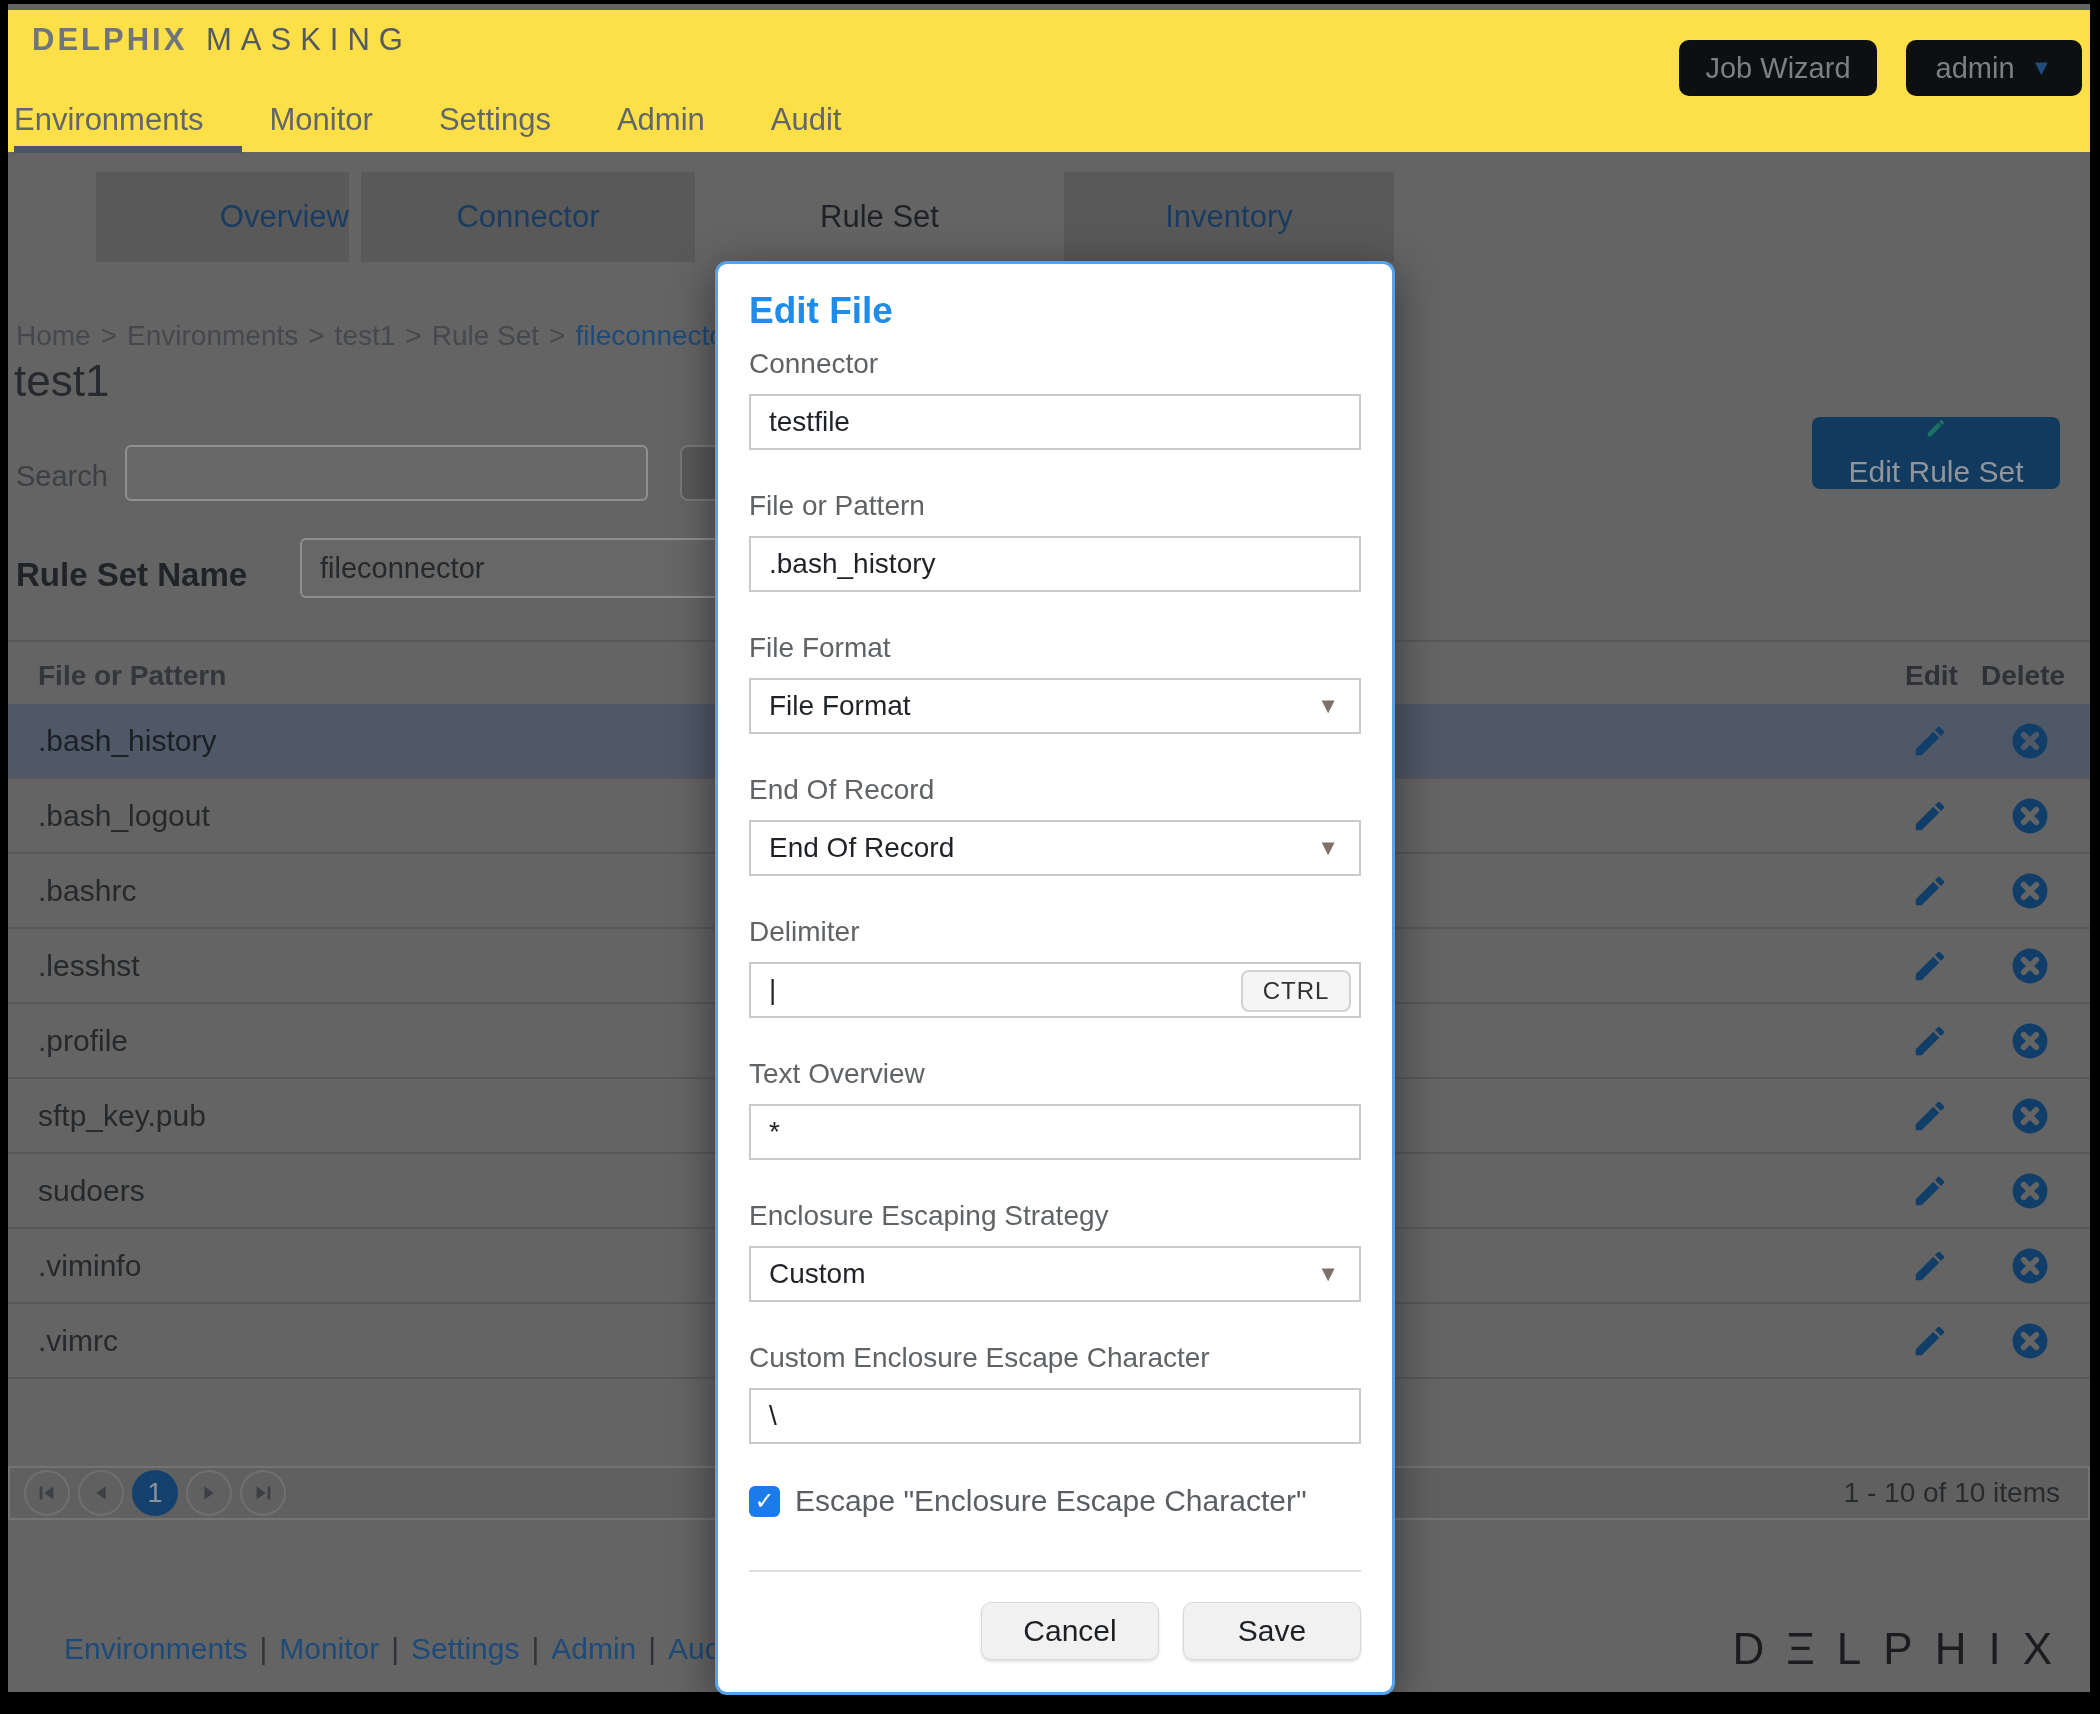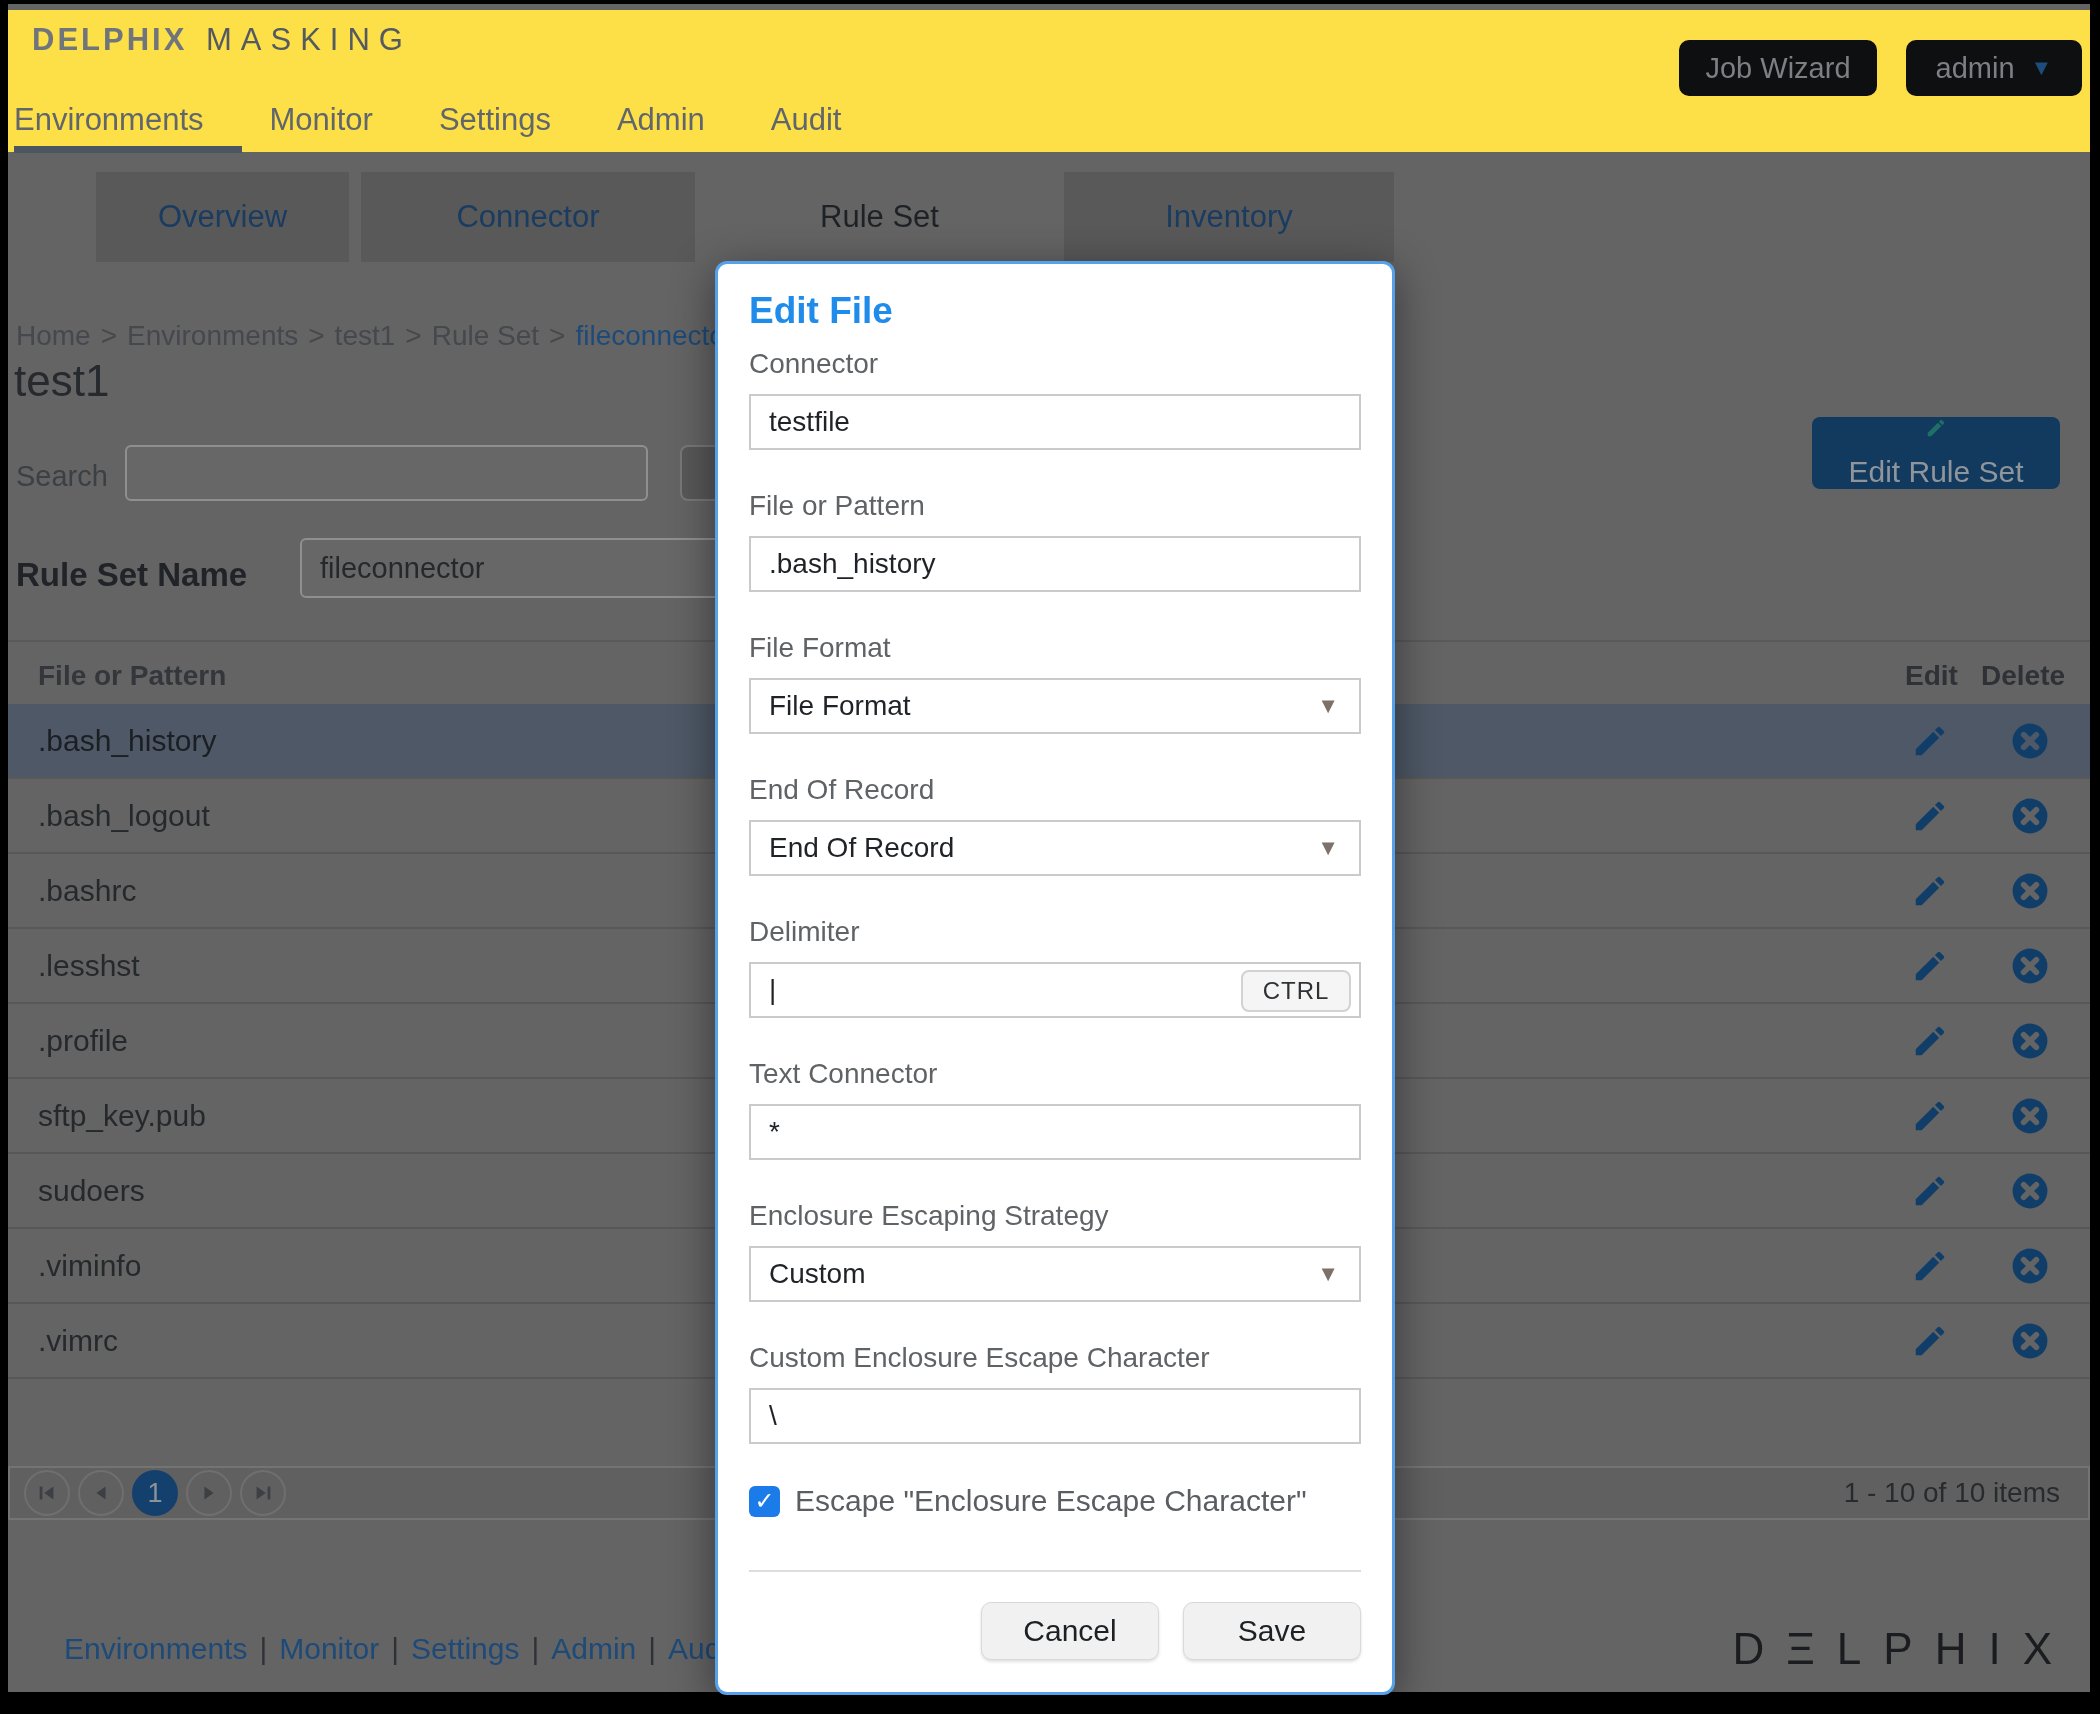--- a/index.html
+++ b/index.html
@@ -19,21 +19,21 @@
   .adminb { left:1898px; width:176px; gap:16px; }
   .caret { color:#1e4c7c; font-size:22px; }
   .nav { position:absolute; left:6px; top:92px; display:flex; }
   .nav .ni { font-size:31px; color:#61666c; margin-right:66px; cursor:pointer; }
   .nav-underline { position:absolute; left:6px; top:136px; width:228px; height:7px; background:#4c5660; }
 
   
   .tabs { position:absolute; left:88px; top:168px; display:flex; gap:12px; }
   .tab { height:90px; display:flex; align-items:center; justify-content:center;
          background:#595959; color:#1b3c61; font-size:31px; cursor:pointer; }
-  .tab.t1 { width:253px; } .tab.t2 { width:334px; } .tab.t4 { width:330px; }
+  .tab.t1 { width:253px;justify-content:flex-end; } .tab.t2 { width:334px; } .tab.t4 { width:330px; }
   .tab.active { background:transparent; color:#1e2226; width:345px; }
 
   
   .crumbs { position:absolute; left:8px; top:316px; font-size:28px; color:#45484c; white-space:nowrap; }
   .crumbs .sep { margin:0 10px; }
   .crumbs .cur { color:#1d4a78; }
   .ptitle { position:absolute; left:6px; top:352px; font-size:44px; color:#26292d; font-weight:500; }
 
   
   .search-label { position:absolute; left:8px; top:456px; font-size:29px; color:#3c4044; }
@@ -377,21 +377,21 @@
 
     <div class="fgroup">
       <span class="flabel">Delimiter</span>
       <div class="mfield">
         <span>|</span>
         <span class="ctrlbtn">CTRL</span>
       </div>
     </div>
 
     <div class="fgroup">
-      <span class="flabel">Text Connector</span>
+      <span class="flabel">Text Overview</span>
       <input class="mfield" value="*" style="">
     </div>
 
     <div class="fgroup">
       <span class="flabel">Enclosure Escaping Strategy</span>
       <div class="mfield mselect">
         <span>Custom</span>
         <span class="chev">▼</span>
       </div>
     </div>

